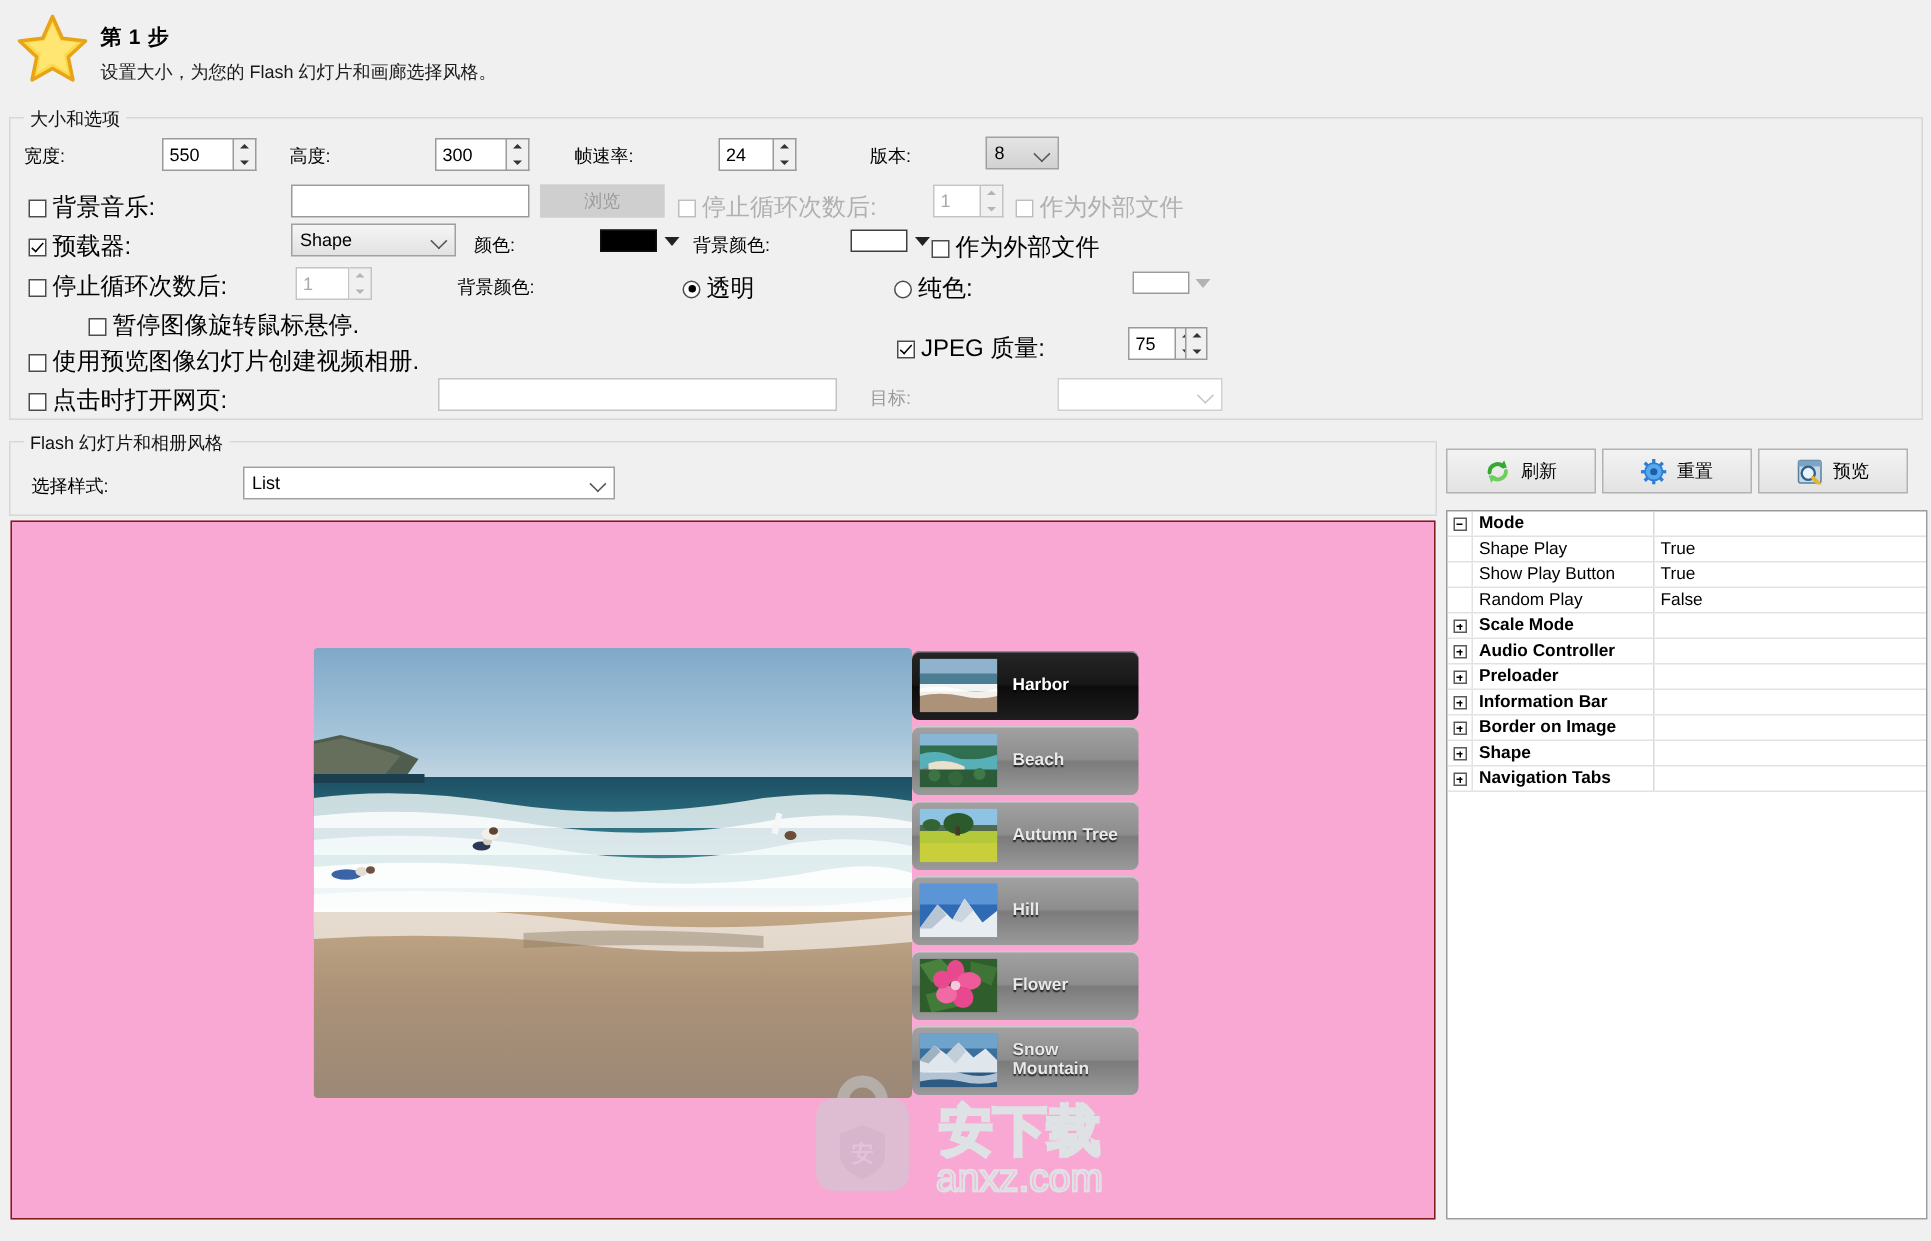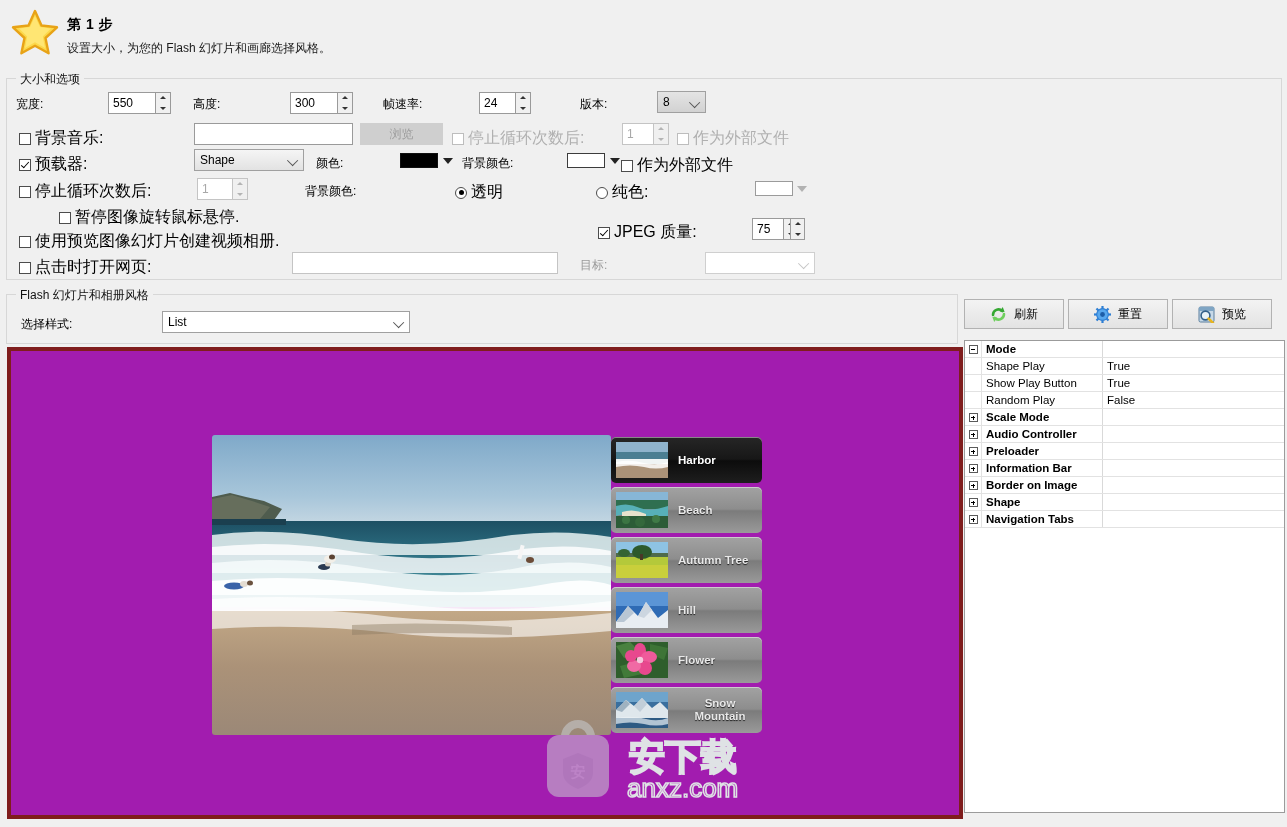--- a/index.html
+++ b/index.html
@@ -98,21 +98,21 @@
   
   .swatch { position: absolute; box-sizing: border-box; border: 1px solid #111; }
   .swatch.light { border-color: #3c3c3c; }
   .swatch.soft { border-color: #9b9b9b; }
   .tri { position: absolute; width: 0; height: 0; border-left: 5px solid transparent;
          border-right: 5px solid transparent; border-top: 6px solid #222; }
   .tri.dimtri { border-top-color: #b2b2b2; }
 
   
   #preview-panel { position: absolute; left: 7px; top: 347px; width: 948px; height: 464px;
-                   background: #a21caf; border: 4px solid #7f1d1d; text-align: center; }
+                   background: #f9a8d4; border: 1px solid #7f1d1d; }
   #stage { position: absolute; left: 201px; top: 84px; width: 550px; height: 300px; }
   .photo { position: absolute; left: 0; top: 0; width: 399px; height: 300px; overflow: hidden; border-radius: 3px; }
 
   
   .slist { position: absolute; left: 399px; top: 2px; width: 151px; }
   .sitem { position: relative; height: 46px; margin-bottom: 4px; border-radius: 5px;
            background: linear-gradient(#a2a2a2, #8d8d8d 48%, #7b7b7b 52%, #9a9a9a);
            box-shadow: inset 0 1px 0 rgba(255,255,255,.45);
            display: flex; align-items: center; overflow: hidden; }
   .sitem.active { background: linear-gradient(#262626, #171717 48%, #0c0c0c 52%, #1e1e1e); }

